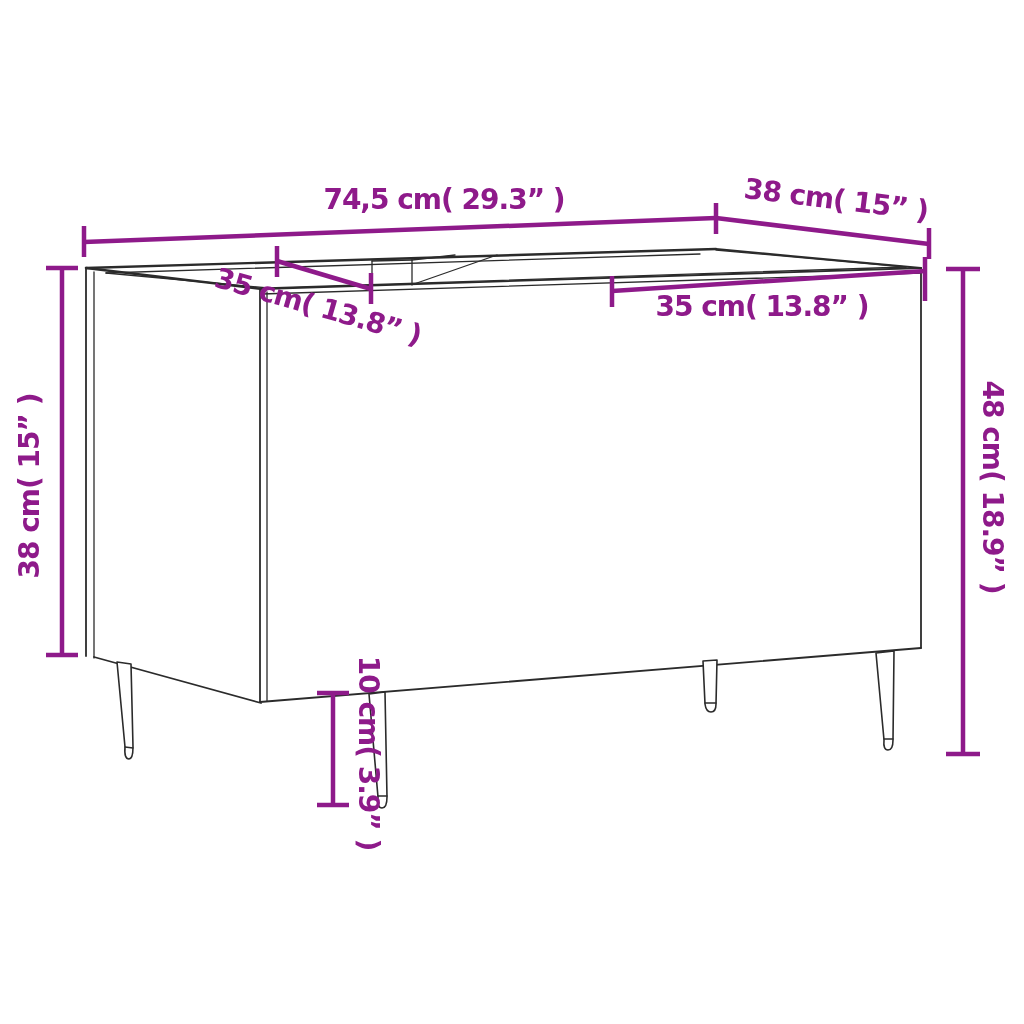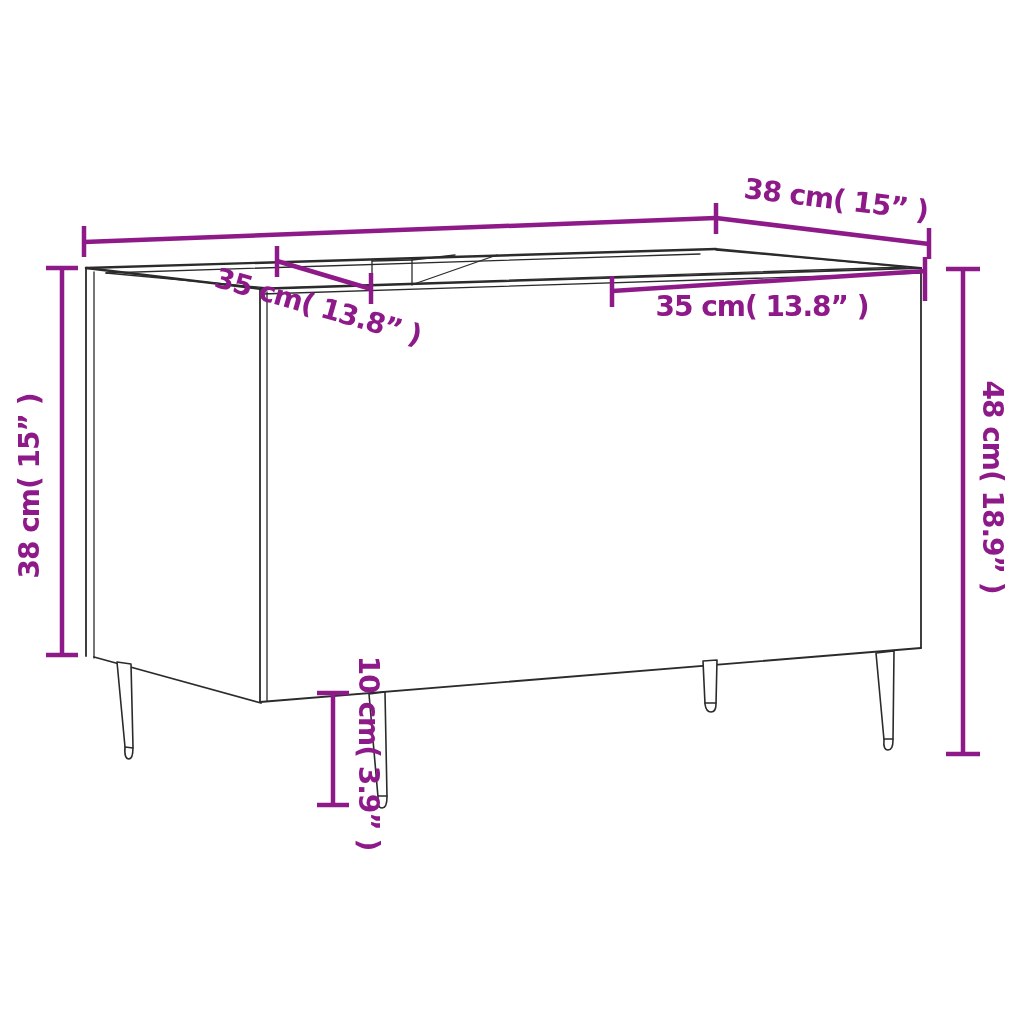--- a/index.html
+++ b/index.html
@@ -101,20 +101,21 @@
       <path class="dim" d="M963,269 L963,754"></path>
       <path class="dim" d="M946,269 L980,269"></path>
       <path class="dim" d="M946,754 L980,754"></path>
 
       <path class="dim" d="M333,693 L333,805"></path>
       <path class="dim" d="M317,693 L349,693"></path>
       <path class="dim" d="M317,805 L349,805"></path>
     </g>
   </svg>
 
+  <div class="dim-label lbl-width">74,5 cm( 29.3” )</div>
   <div class="dim-label lbl-depth">38 cm( 15” )</div>
   <div class="dim-label lbl-comp-l">35 cm( 13.8” )</div>
   <div class="dim-label lbl-comp-r">35 cm( 13.8” )</div>
   <div class="dim-label lbl-h-left">38 cm( 15” )</div>
   <div class="dim-label lbl-h-right">48 cm( 18.9” )</div>
   <div class="dim-label lbl-legs">10 cm( 3.9” )</div>
 
 </div>
 
 </body></html>

